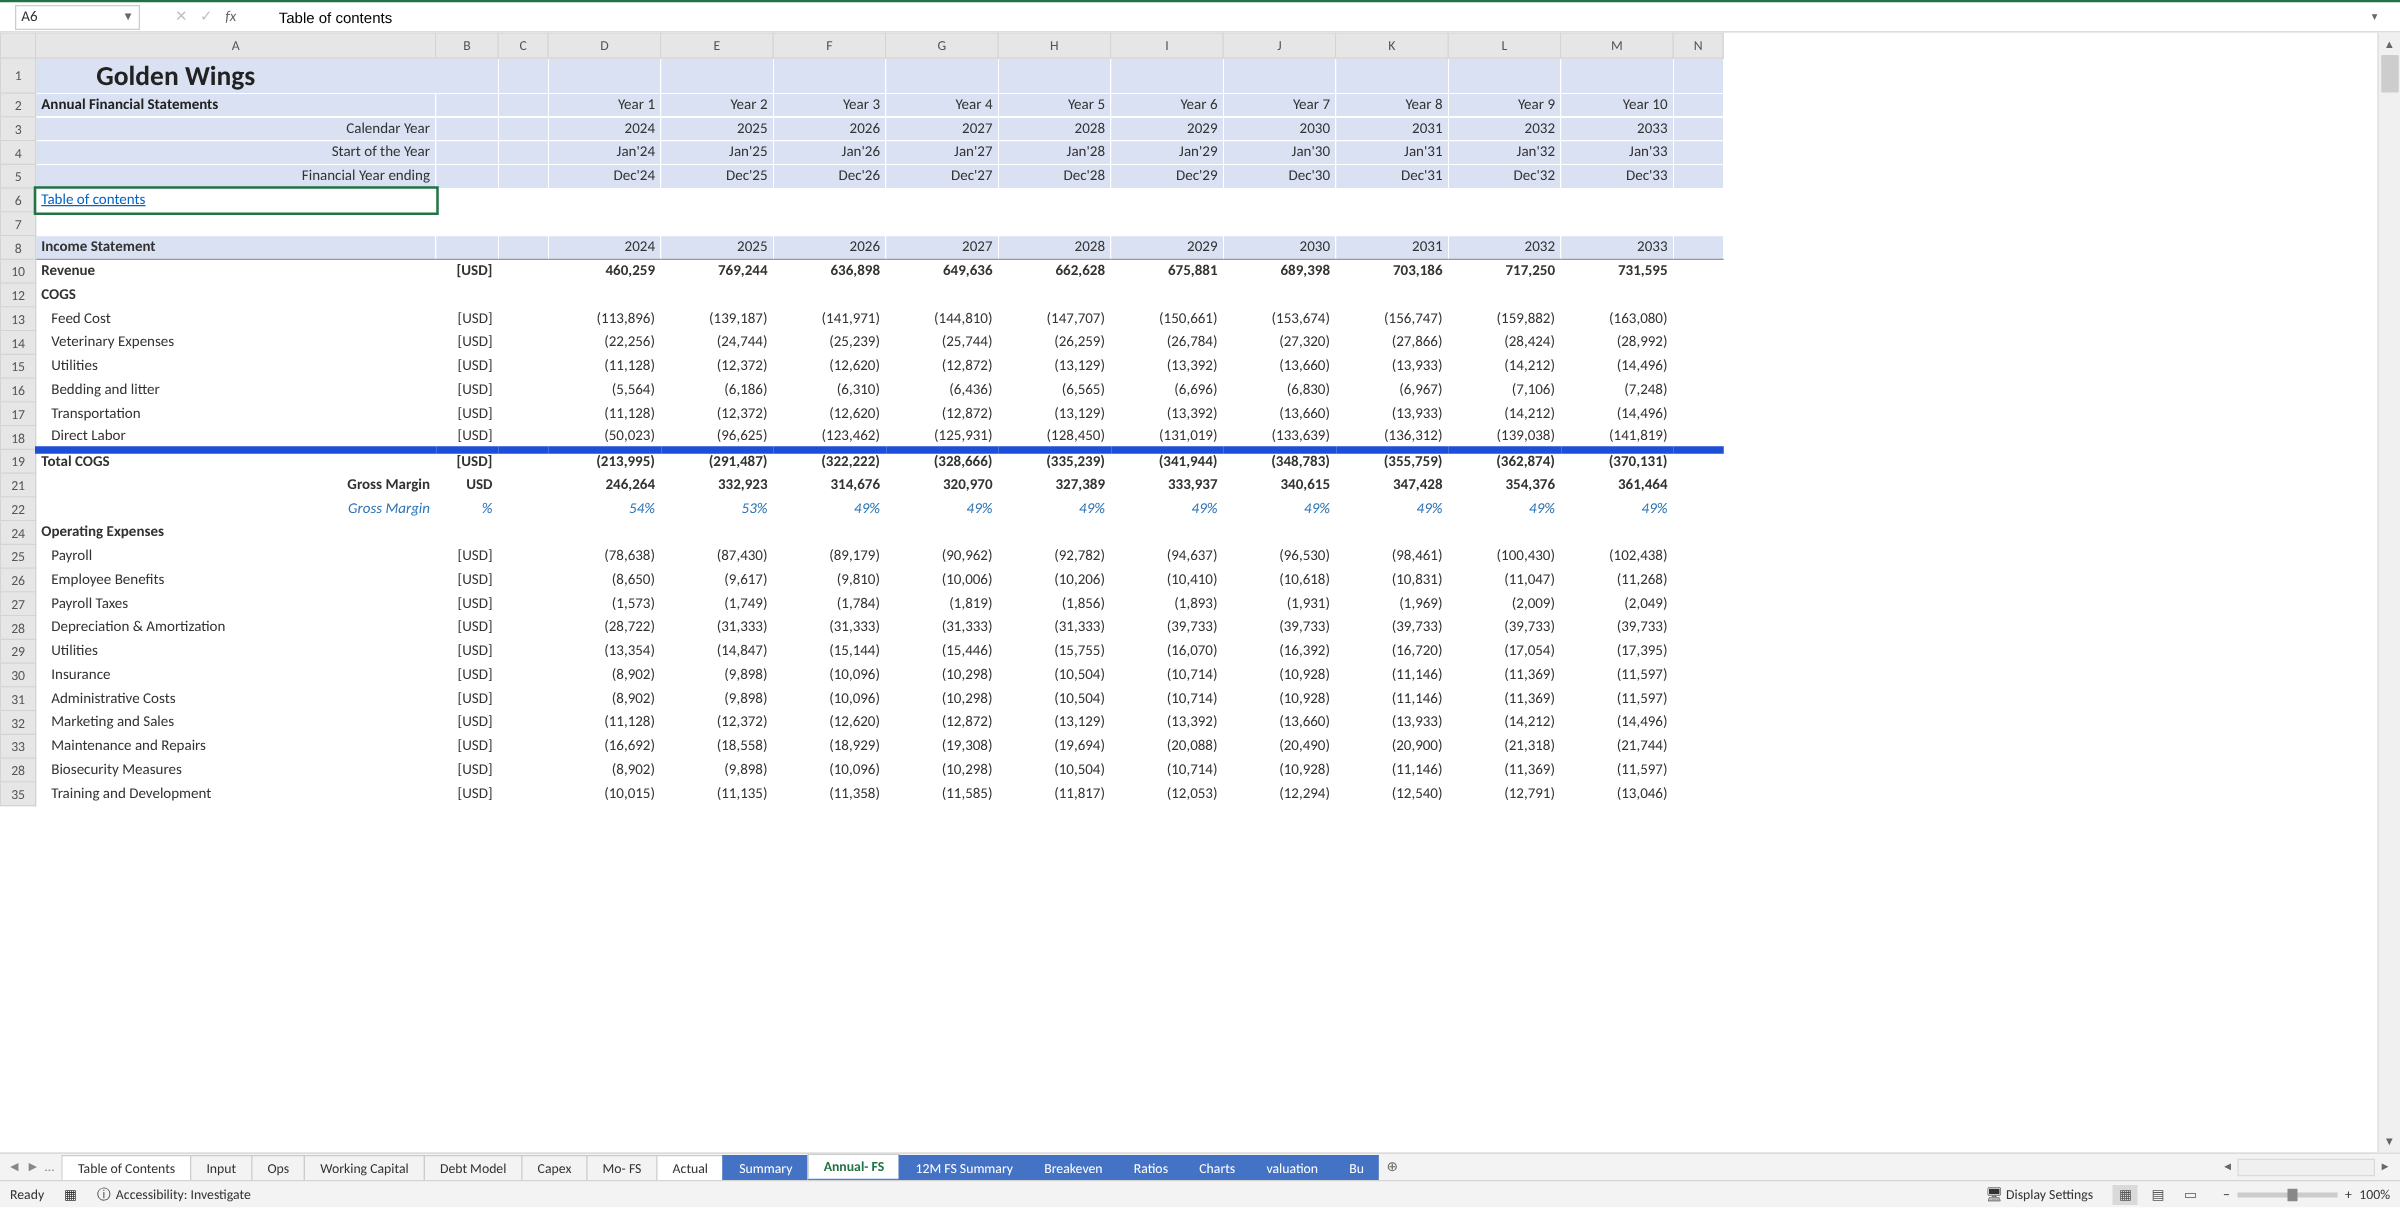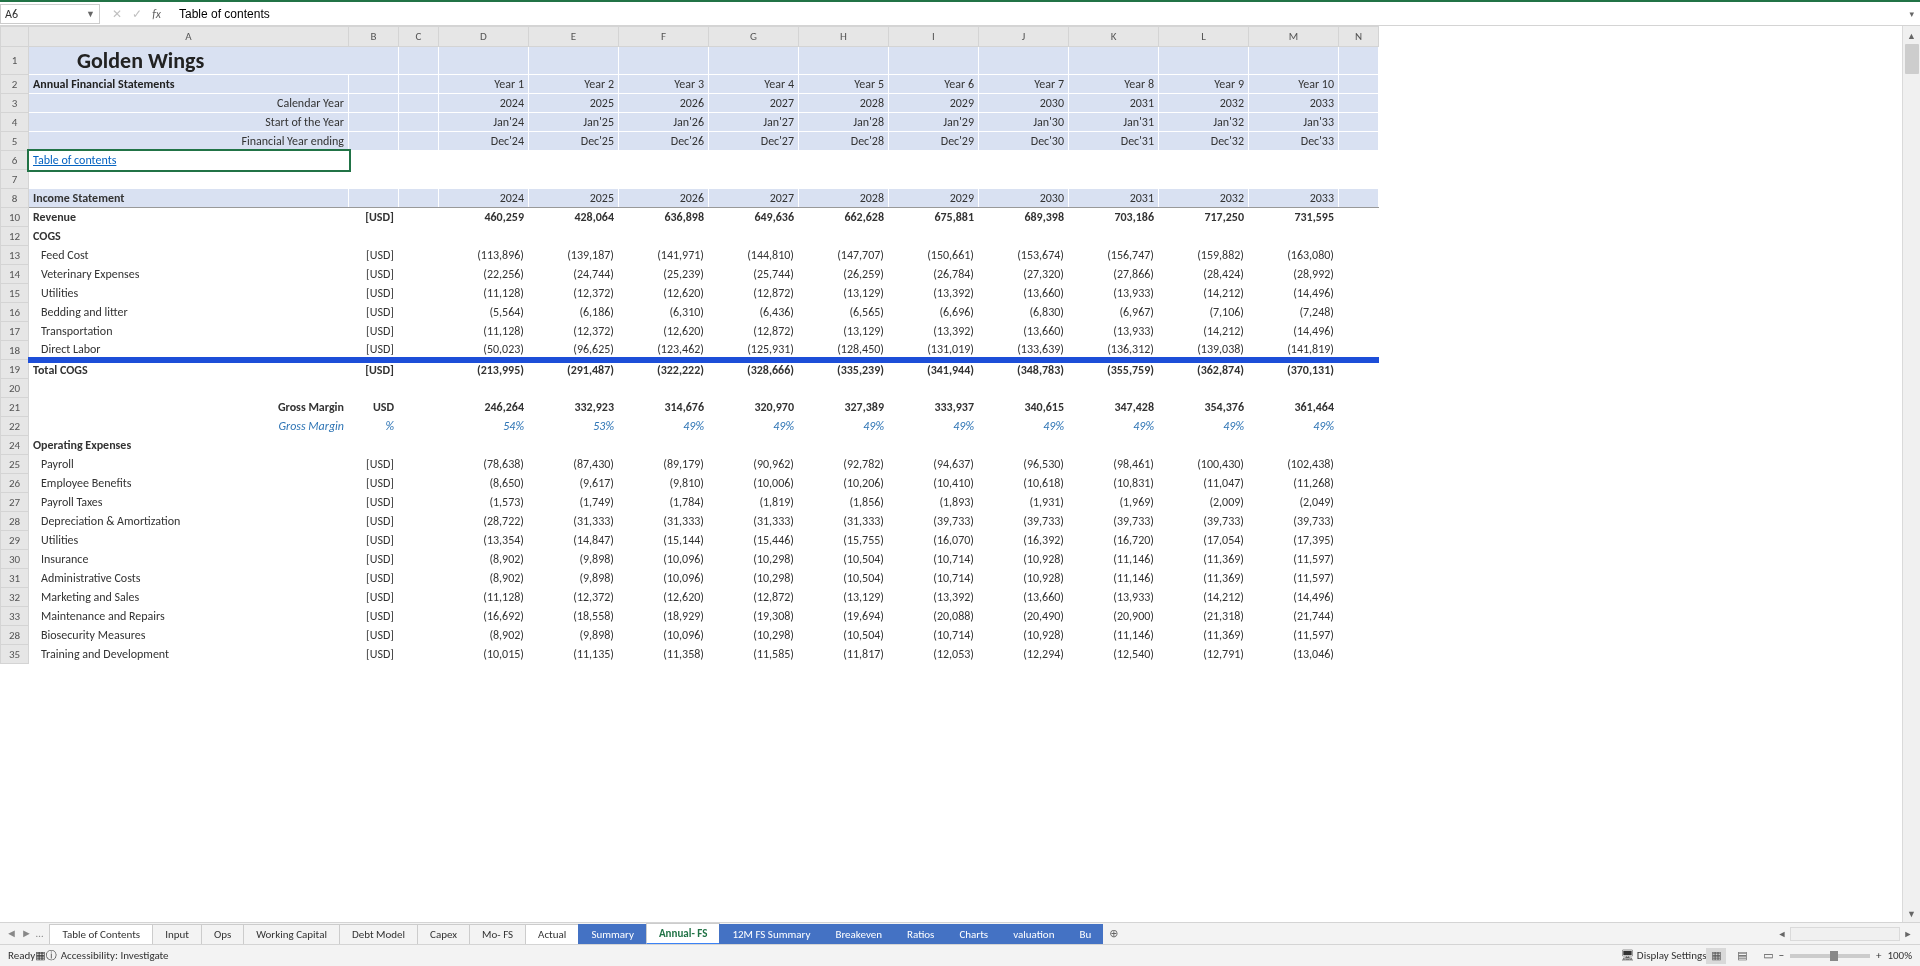--- a/index.html
+++ b/index.html
@@ -1,20 +1,20 @@
 <!DOCTYPE html>
 <html><head>
 <meta charset="utf-8">
 <style>
   * { box-sizing: border-box; }
   html, body { margin: 0; padding: 0; font-family: Calibri, Arial, sans-serif; font-size: 12px; color: #333; background: #fff; overflow: hidden; height: 100vh; }
   .app { display: flex; flex-direction: column; height: 100vh; border-top: 2px solid #217346; }
 
   
-  .formula-bar { display: flex; align-items: center; height: 24px; border-bottom: 1px solid #d4d4d4; background: #fff; padding: 0 0; gap: 6px; }
+  .formula-bar { display: flex; align-items: center; height: 24px; border-bottom: 1px solid #d4d4d4; background: #fff; padding: 0 12px; gap: 22px; }
   .name-box { display: flex; align-items: center; border: 1px solid #ccc; height: 20px; width: 100px; padding: 0 4px; font-size: 12px; justify-content: space-between; background: #fff; }
   .name-box .dd { color: #666; font-size: 9px; }
   .fb-icons { display: flex; align-items: center; gap: 10px; color: #c0c0c0; padding: 0 6px; }
   .fb-icons span { font-size: 12px; }
   .fx { font-style: italic; color: #666; font-size: 12px; }
   .formula-input { flex: 1; border: none; outline: none; height: 20px; font-size: 12px; padding: 0 6px; }
   .fb-expand { color: #666; font-size: 9px; padding: 0 6px; }
 
   
   .grid-wrap { flex: 1; display: flex; position: relative; overflow: hidden; }
@@ -51,21 +51,21 @@
   .tab { padding: 3px 12px; border: 1px solid #ccc; border-bottom: none; background: #f3f3f3; margin-right: -1px; cursor: default; white-space: nowrap; }
   .tab.blue { background: #4472c4; color: #fff; border-color: #4472c4; }
   .tab.green { background: #fff; color: #217346; font-weight: bold; border-bottom: 1px solid #3b82f6; }
   .tab.white { background: #fff; }
   .tab-add { padding: 3px 6px; color: #666; }
   .hscroll { flex: 1; display: flex; align-items: center; justify-content: flex-end; padding: 0 4px; }
   .hscroll .track { width: 110px; height: 14px; background: #f0f0f0; border: 1px solid #dadada; position: relative; }
   .hscroll .left, .hscroll .right-arr { width: 16px; text-align: center; color: #666; font-size: 9px; }
 
   
-  .statusbar { display: flex; align-items: center; height: 22px; background: #f3f3f3; border-top: 1px solid #d4d4d4; font-size: 11px; padding: 0 8px; gap: 0; }
+  .statusbar { display: flex; align-items: center; height: 22px; background: #f3f3f3; border-top: 1px solid #d4d4d4; font-size: 11px; padding: 0 8px; gap: 16px; }
   .statusbar .spacer { flex: 1; }
   .view-icons { display: flex; gap: 6px; }
   .view-icons span { width: 20px; height: 16px; display: inline-flex; align-items: center; justify-content: center; border: 1px solid transparent; color: #555; }
   .view-icons span.active { background: #d9d9d9; }
   .zoom { display: flex; align-items: center; gap: 6px; }
   .zoom .slider { width: 80px; height: 4px; background: #ccc; position: relative; }
   .zoom .slider .knob { position: absolute; left: 40px; top: -3px; width: 8px; height: 10px; background: #888; }
   .accessibility { display: flex; align-items: center; gap: 4px; }
   .col-A { width: 320px; }
   .col-B { width: 50px; }
@@ -261,21 +261,21 @@
               <td class="num">2032</td>
               <td class="num">2033</td>
               <td></td>
             </tr>
             <tr class="bold">
               <th class="rowhdr">10</th>
               <td>Revenue</td>
               <td class="unit">[USD]</td>
               <td></td>
               <td class="num">460,259</td>
-              <td class="num">428,064</td>
+              <td class="num">769,244</td>
               <td class="num">636,898</td>
               <td class="num">649,636</td>
               <td class="num">662,628</td>
               <td class="num">675,881</td>
               <td class="num">689,398</td>
               <td class="num">703,186</td>
               <td class="num">717,250</td>
               <td class="num">731,595</td>
               <td></td>
             </tr>
@@ -406,37 +406,20 @@
               <td class="num">(213,995)</td>
               <td class="num">(291,487)</td>
               <td class="num">(322,222)</td>
               <td class="num">(328,666)</td>
               <td class="num">(335,239)</td>
               <td class="num">(341,944)</td>
               <td class="num">(348,783)</td>
               <td class="num">(355,759)</td>
               <td class="num">(362,874)</td>
               <td class="num">(370,131)</td>
-              <td></td>
-            </tr>
-            <tr class="">
-              <th class="rowhdr">20</th>
-              <td></td>
-              <td></td>
-              <td></td>
-              <td class="num"></td>
-              <td class="num"></td>
-              <td class="num"></td>
-              <td class="num"></td>
-              <td class="num"></td>
-              <td class="num"></td>
-              <td class="num"></td>
-              <td class="num"></td>
-              <td class="num"></td>
-              <td class="num"></td>
               <td></td>
             </tr>
             <tr class="bold">
               <th class="rowhdr">21</th>
               <td class="right">Gross Margin</td>
               <td class="unit">USD</td>
               <td></td>
               <td class="num">246,264</td>
               <td class="num">332,923</td>
               <td class="num">314,676</td>

